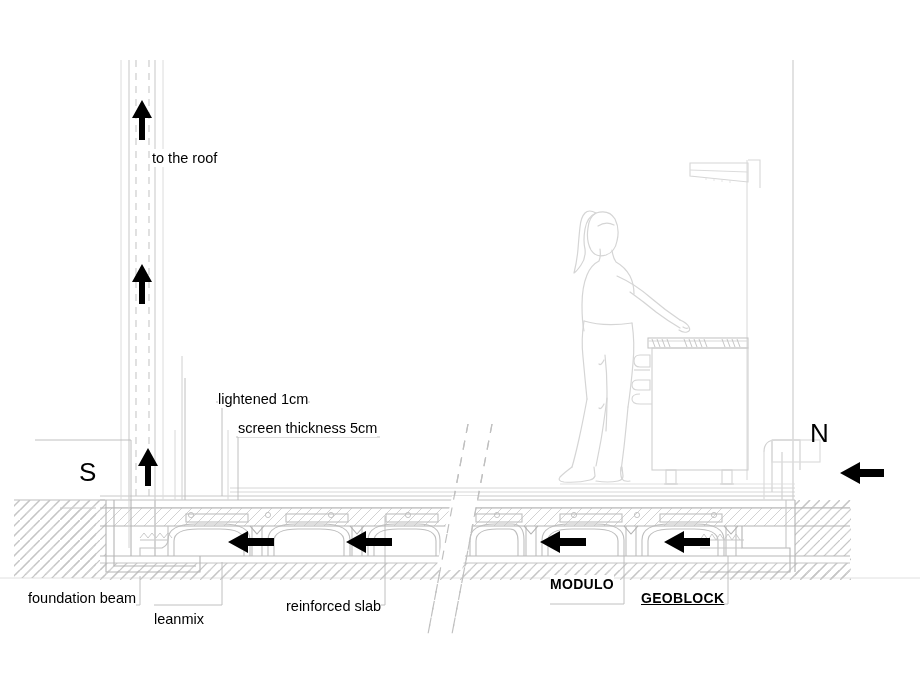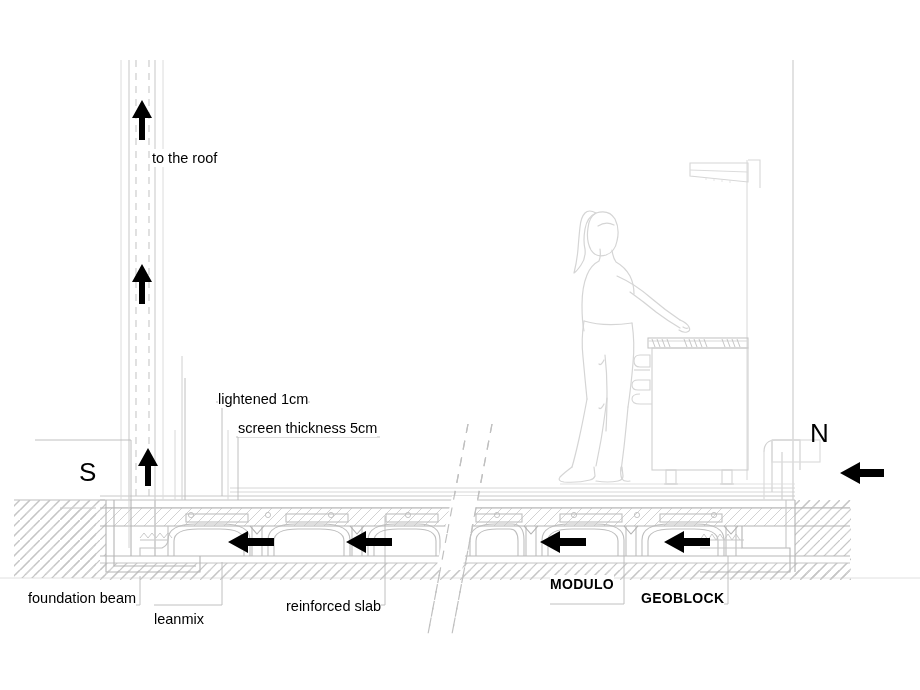--- a/index.html
+++ b/index.html
@@ -371,15 +371,15 @@
 
 
   <div class="lbl compass" style="left:79px; top:463px;">S</div>
   <div class="lbl compass" style="left:810px; top:424px;">N</div>
 
   <div class="lbl" style="left:28px; top:589px;">foundation beam</div>
   <div class="lbl" style="left:154px; top:610px;">leanmix</div>
   <div class="lbl" style="left:286px; top:589px;margin-top:8px;">reinforced slab</div>
 
   <div class="lbl bold" style="left:550px; top:575px;">MODULO</div>
-  <div class="lbl bold" style="left:641px; top:589px;">GEOBLOCK</div>
+  <div class="lbl bold" style="left:641px; top:589px;text-decoration:underline;">GEOBLOCK</div>
 
 </div>
 
 </body></html>

